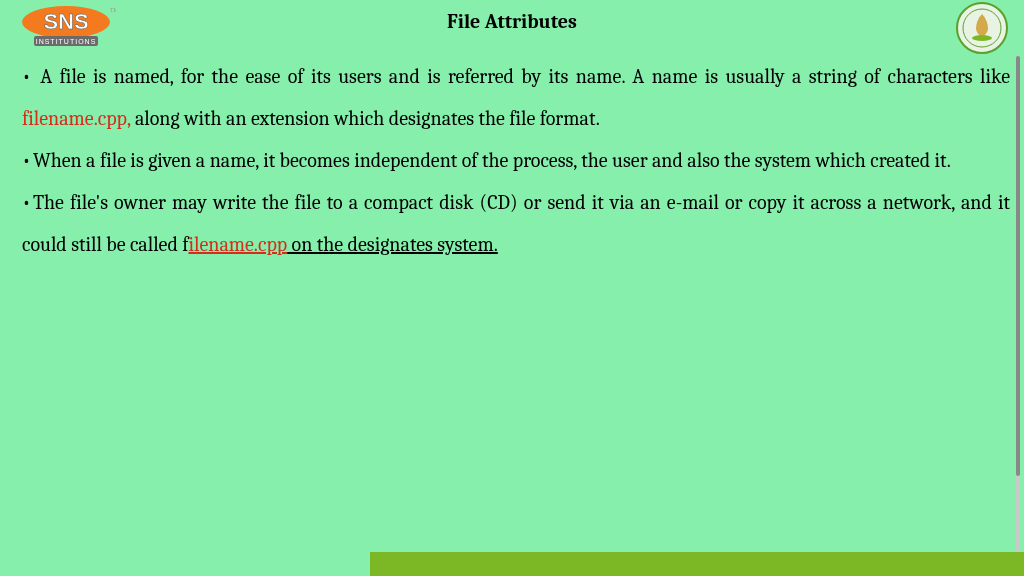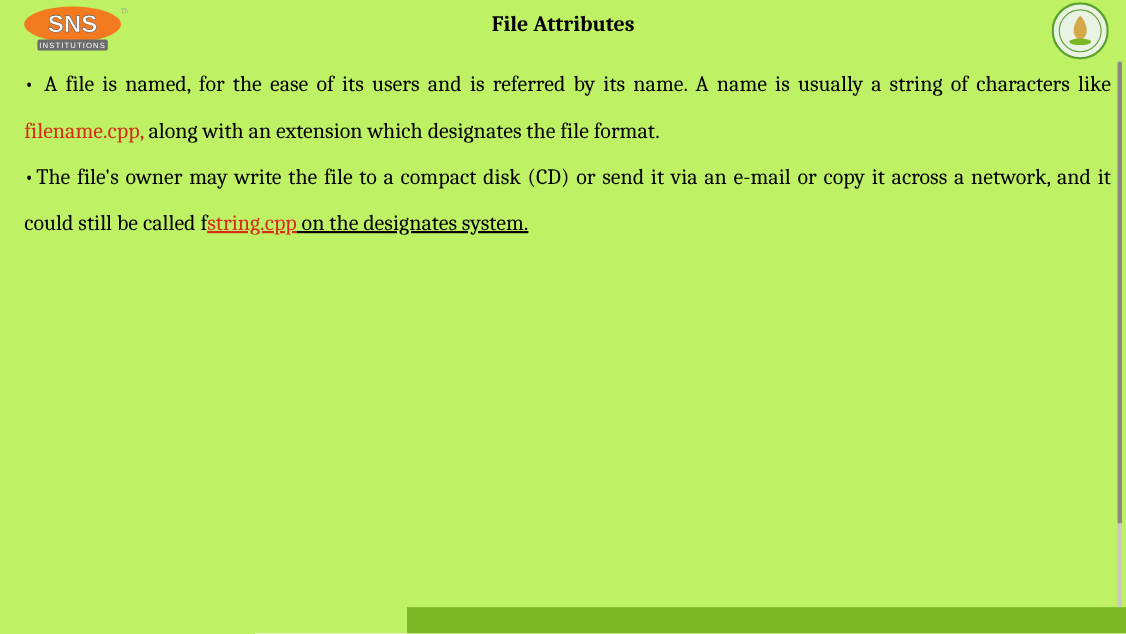--- a/index.html
+++ b/index.html
@@ -1,17 +1,17 @@
 <!DOCTYPE html>
 <html><head>
 <meta charset="utf-8">
 <style>
   * { box-sizing: border-box; margin: 0; padding: 0; }
   html, body { width: 1024px; height: 576px; overflow: hidden; font-family: Cambria, Georgia, 'Times New Roman', serif; background: #fff; }
-  .slide { position: relative; width: 1024px; height: 576px; background: #bef264; }
+  .slide { position: relative; width: 1024px; height: 576px; background: #86efac; }
   .title { position: absolute; top: 10px; left: 0; width: 100%; text-align: center; font-weight: bold; font-size: 20px; color: #000; }
   .logo-left { position: absolute; top: 4px; left: 16px; }
   .logo-right { position: absolute; top: 2px; right: 16px; }
   .content {
     position: absolute;
     top: 56px;
     left: 22px;
     right: 14px;
     font-size: 20px;
     line-height: 2.1;
@@ -69,21 +69,22 @@
       <circle cx="26" cy="26" r="19" fill="none" stroke="#5aa02c" stroke-width="1"></circle>
       <path d="M26 12 c-4 4 -6 10 -6 14 c0 4 3 8 6 8 c3 0 6 -4 6 -8 c0 -4 -2 -10 -6 -14 z" fill="#d4a94a"></path>
       <ellipse cx="26" cy="36" rx="10" ry="3" fill="#7cb826"></ellipse>
     </svg>
   </div>
 
   <div class="title">File Attributes</div>
 
   <div class="content">
     <p><span class="bullet"></span><span> A file is named, for the ease of its users and is referred by its name. A name is usually a string of characters like </span><span class="red">filename.cpp,</span><span> along with an extension which designates the file format.</span></p>
-    <p><span class="bullet"></span><span>The file's owner may write the file to a compact disk (CD) or send it via an e-mail or copy it across a network, and it could still be called f</span><span class="red underline">string.cpp</span><span class="underline"> on the designates system.</span></p>
+    <p><span class="bullet"></span><span>When a file is given a name, it becomes independent of the process, the user and also the system which created it.</span></p>
+    <p><span class="bullet"></span><span>The file's owner may write the file to a compact disk (CD) or send it via an e-mail or copy it across a network, and it could still be called f</span><span class="red underline">ilename.cpp</span><span class="underline"> on the designates system.</span></p>
   </div>
 
   <div class="scrollbar">
     <div class="scroll-thumb"></div>
   </div>
 
   <div class="green-bar"></div>
 </div>
 
 </body></html>

